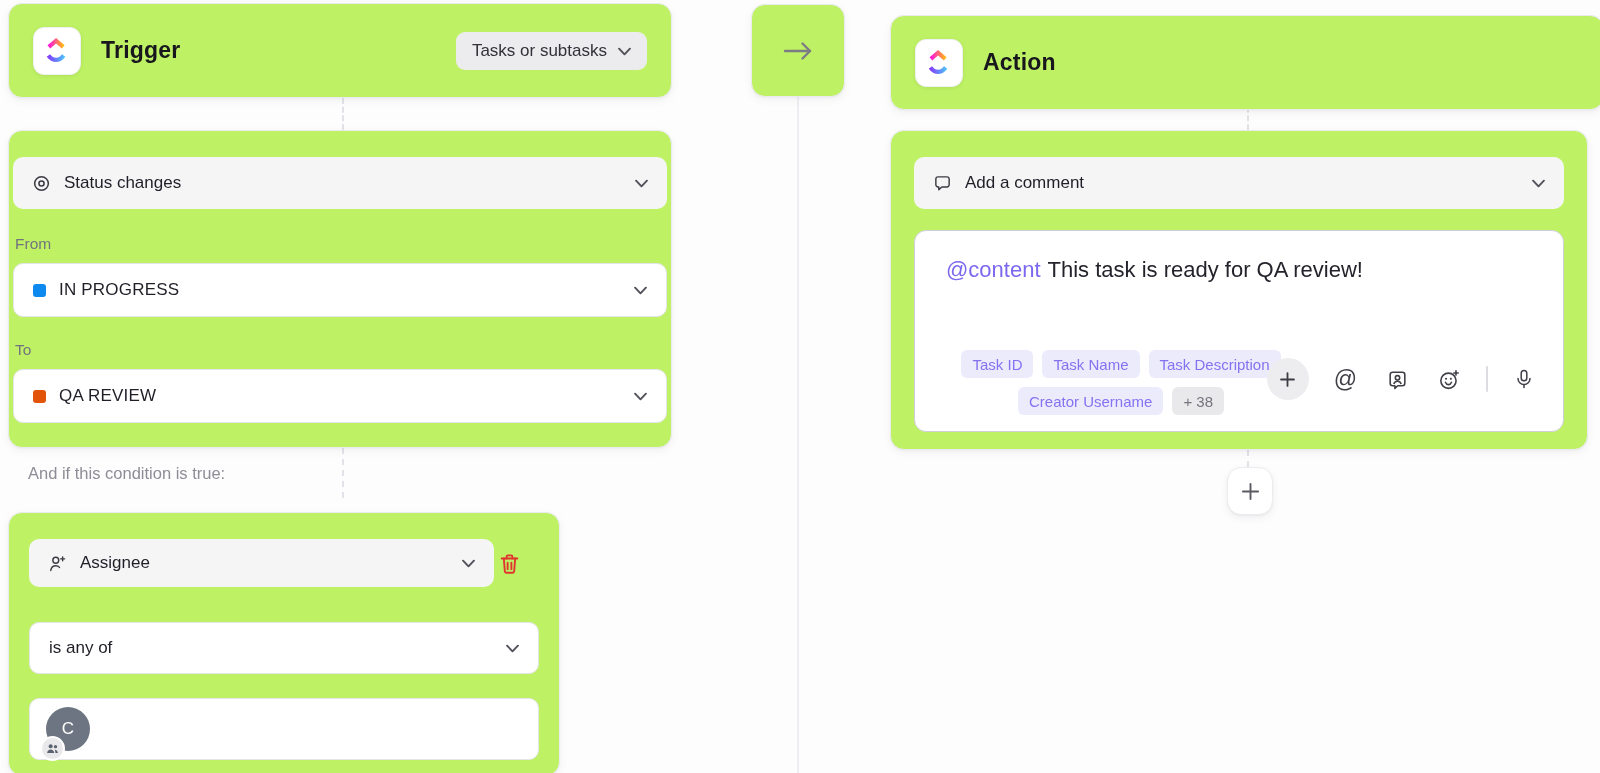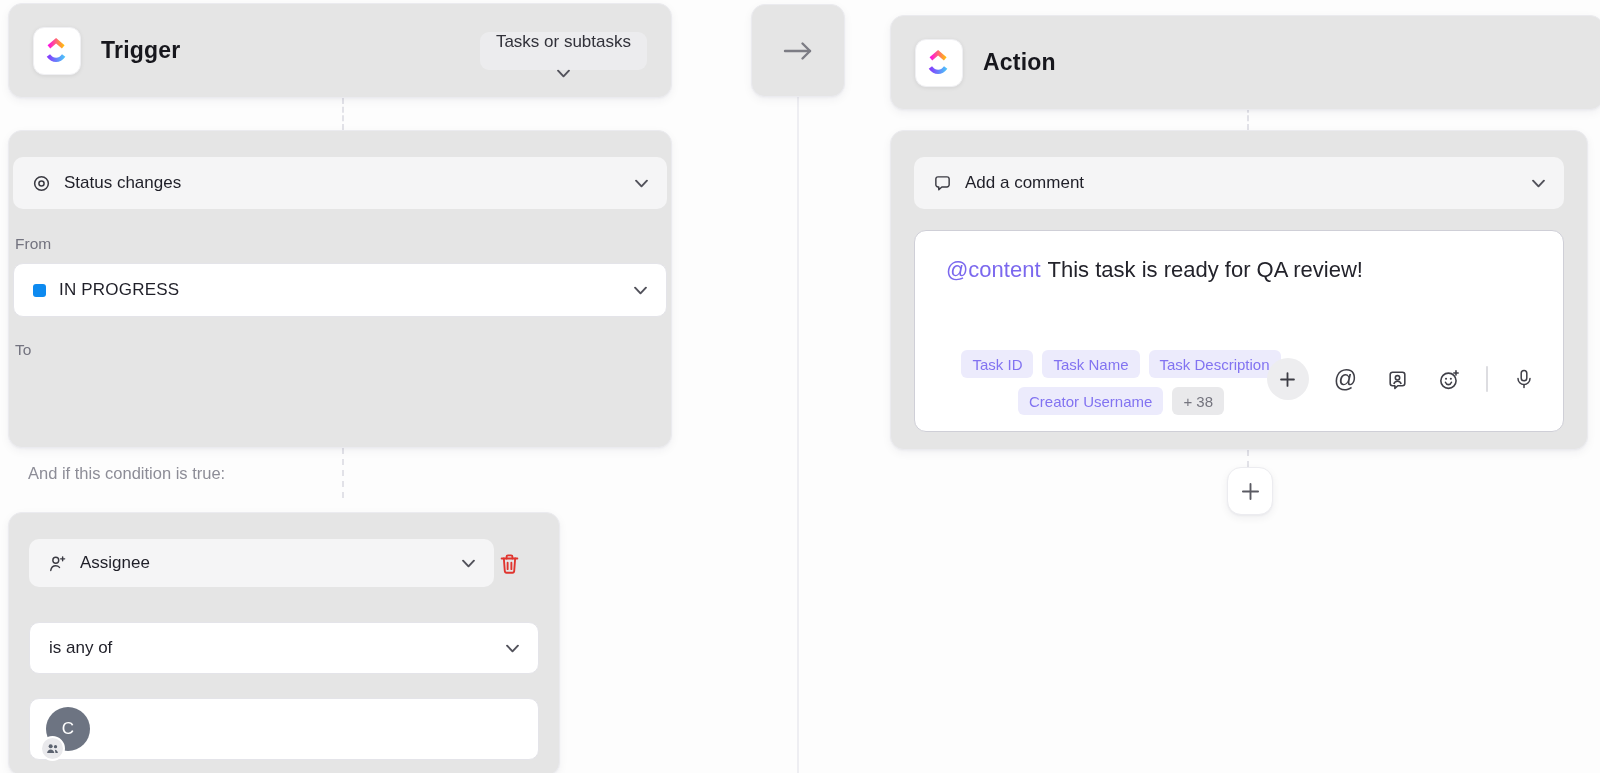--- a/index.html
+++ b/index.html
@@ -8,21 +8,21 @@
     font-family:"Liberation Sans", sans-serif;
     background:#fdfdfd;
     color:#1d1d24;
     -webkit-font-smoothing:antialiased;
   }
   .canvas { position:relative; width:1600px; height:773px; overflow:hidden; background:#fdfdfd; }
 
   
   .card {
     position:absolute;
-    background:#e5e5e5;
+    background:#bef264;
     border:1px solid #ebebef;
     border-radius:14px;
     box-shadow:0 1px 2px rgba(25,25,50,.03), 0 3px 10px rgba(25,25,50,.05);
   }
 
   
   .vline { position:absolute; width:0; }
   .vline.dashed { border-left:2px dashed #e2e2e8; }
   .vline.solid  { border-left:2px solid #eeeef2; }
 
@@ -37,21 +37,20 @@
   }
   .card-title { margin:0; font-size:23px; font-weight:600; color:#17171d; letter-spacing:.2px; }
 
   .gray-pill {
     margin-left:auto;
     display:flex; align-items:center; gap:11px;
     height:38px; padding:0 16px;
     background:#ececee; border:none; border-radius:9px;
     font-family:inherit; font-size:17px; color:#32323a;
     cursor:pointer;
-    flex-direction:column;
   }
 
   
   .select {
     display:flex; align-items:center; gap:13px;
     width:100%; height:54px; padding:0 19px;
     background:#fff; border:1px solid #e4e4e9; border-radius:10px;
     font-family:inherit; font-size:17px; color:#1f1f28;
     cursor:pointer; text-align:left;
   }
@@ -206,20 +205,29 @@
       <span class="status-square" style="background: rgb(13, 138, 240);"></span>
       <span style="font-weight:500; letter-spacing:.2px">IN PROGRESS</span>
       <span class="chev">
         <svg viewBox="0 0 12 8" width="13" height="9" fill="none" stroke="#52525b" stroke-width="1.8" stroke-linecap="round" stroke-linejoin="round">
             <path d="M1 1.4 6 6.6 11 1.4"></path>
           </svg>
       </span>
     </button>
 
     <label class="field-label">To</label>
+    <button class="select">
+      <span class="status-square" style="background: rgb(226, 84, 10);"></span>
+      <span style="font-weight:500; letter-spacing:.2px">QA REVIEW</span>
+      <span class="chev">
+        <svg viewBox="0 0 12 8" width="13" height="9" fill="none" stroke="#52525b" stroke-width="1.8" stroke-linecap="round" stroke-linejoin="round">
+            <path d="M1 1.4 6 6.6 11 1.4"></path>
+          </svg>
+      </span>
+    </button>
   </section>
 
   <p class="condition-intro">And if this condition is true:</p>
 
   <section class="card condition-card">
     <div class="cond-row">
       <button class="select gray-select assignee-select">
         <span style="display:flex">
           <svg viewBox="0 0 20 20" width="19" height="19" fill="none" stroke="#3a3a42" stroke-width="1.5" stroke-linecap="round">
             <circle cx="8.2" cy="6.6" r="3.1"></circle>

